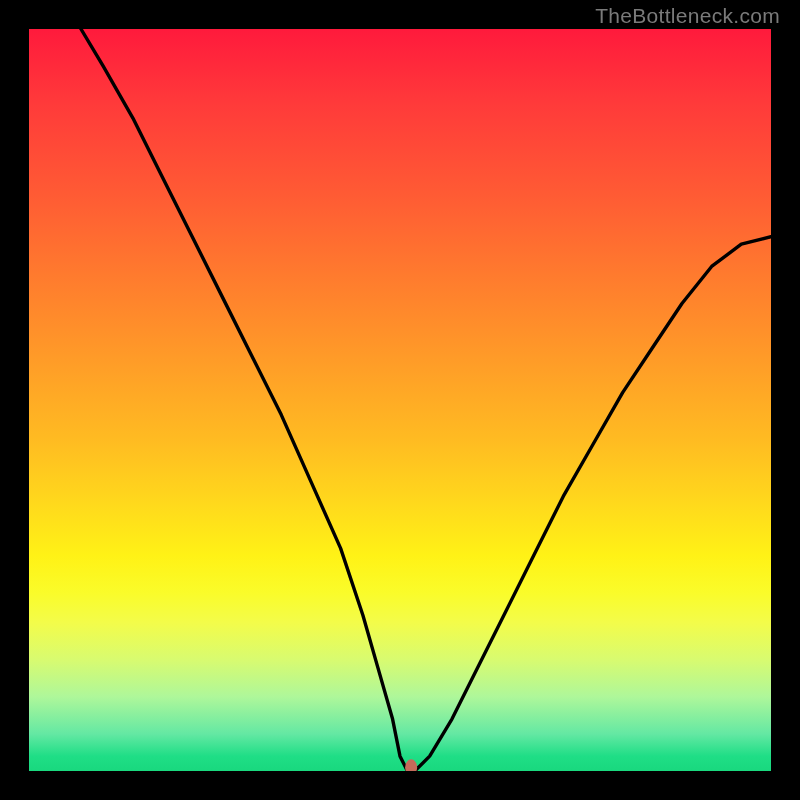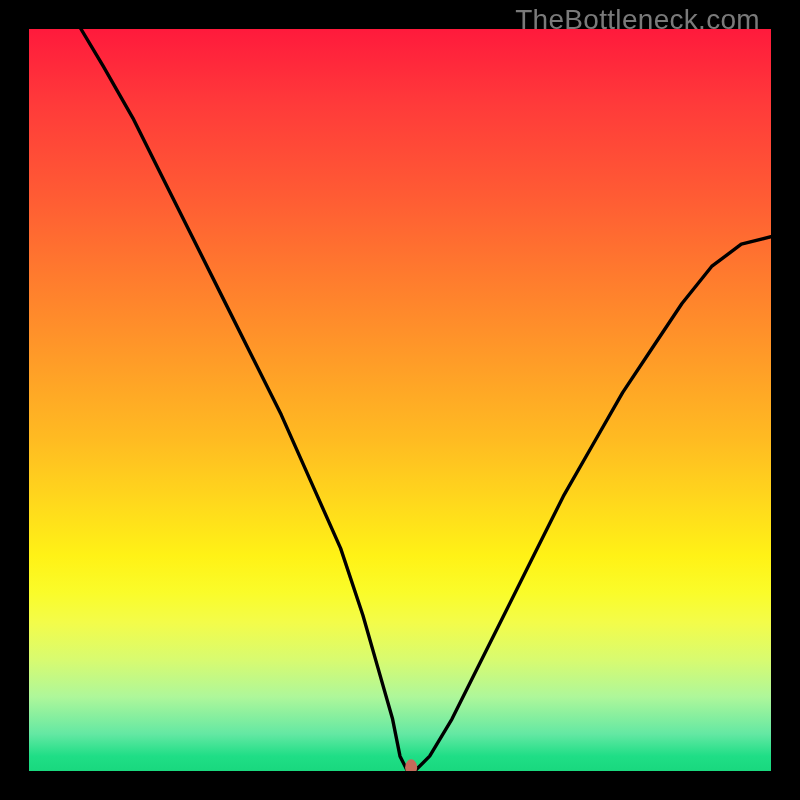--- a/index.html
+++ b/index.html
@@ -40,23 +40,23 @@
       #d8fb70 85%,
       #aef79a 90%,
       #64e8a3 95%,
       #1fde86 98%,
       #19d87e 100%
     );
   }
   .watermark {
     position: absolute;
     top: 4px;
-    right: 40px;
+    right: 20px;
     color: #7a7a7a;
-    font-size: 28px;
+    font-size: 21px;
     font-weight: 500;
     letter-spacing: 0.3px;
   }
   svg.curve {
     position: absolute;
     left: 0;
     top: 0;
     width: 742px;
     height: 742px;
   }

